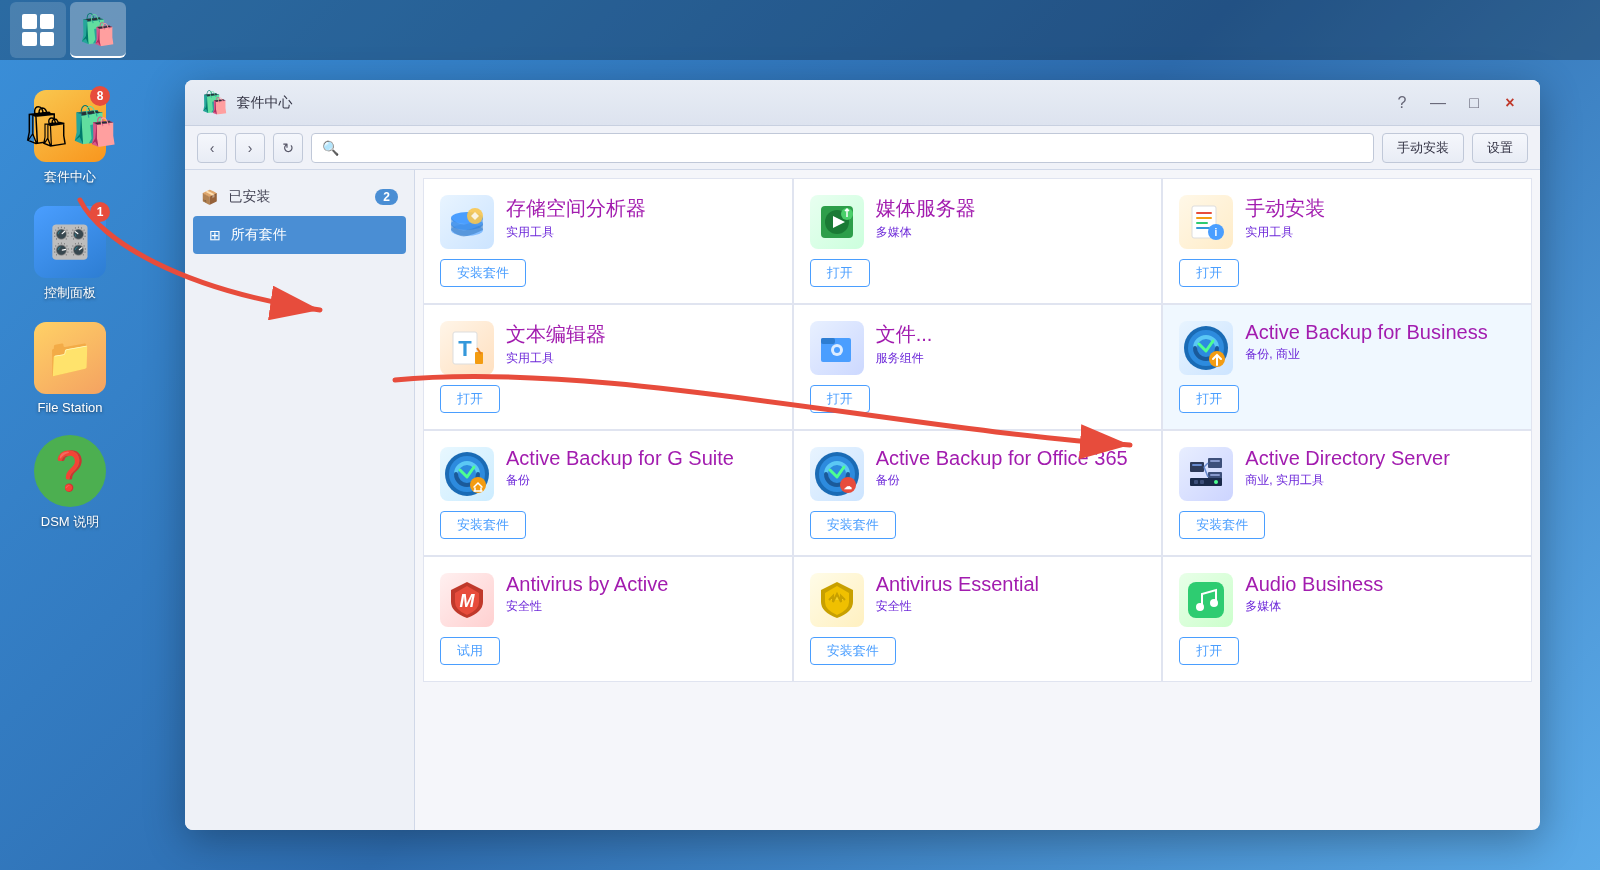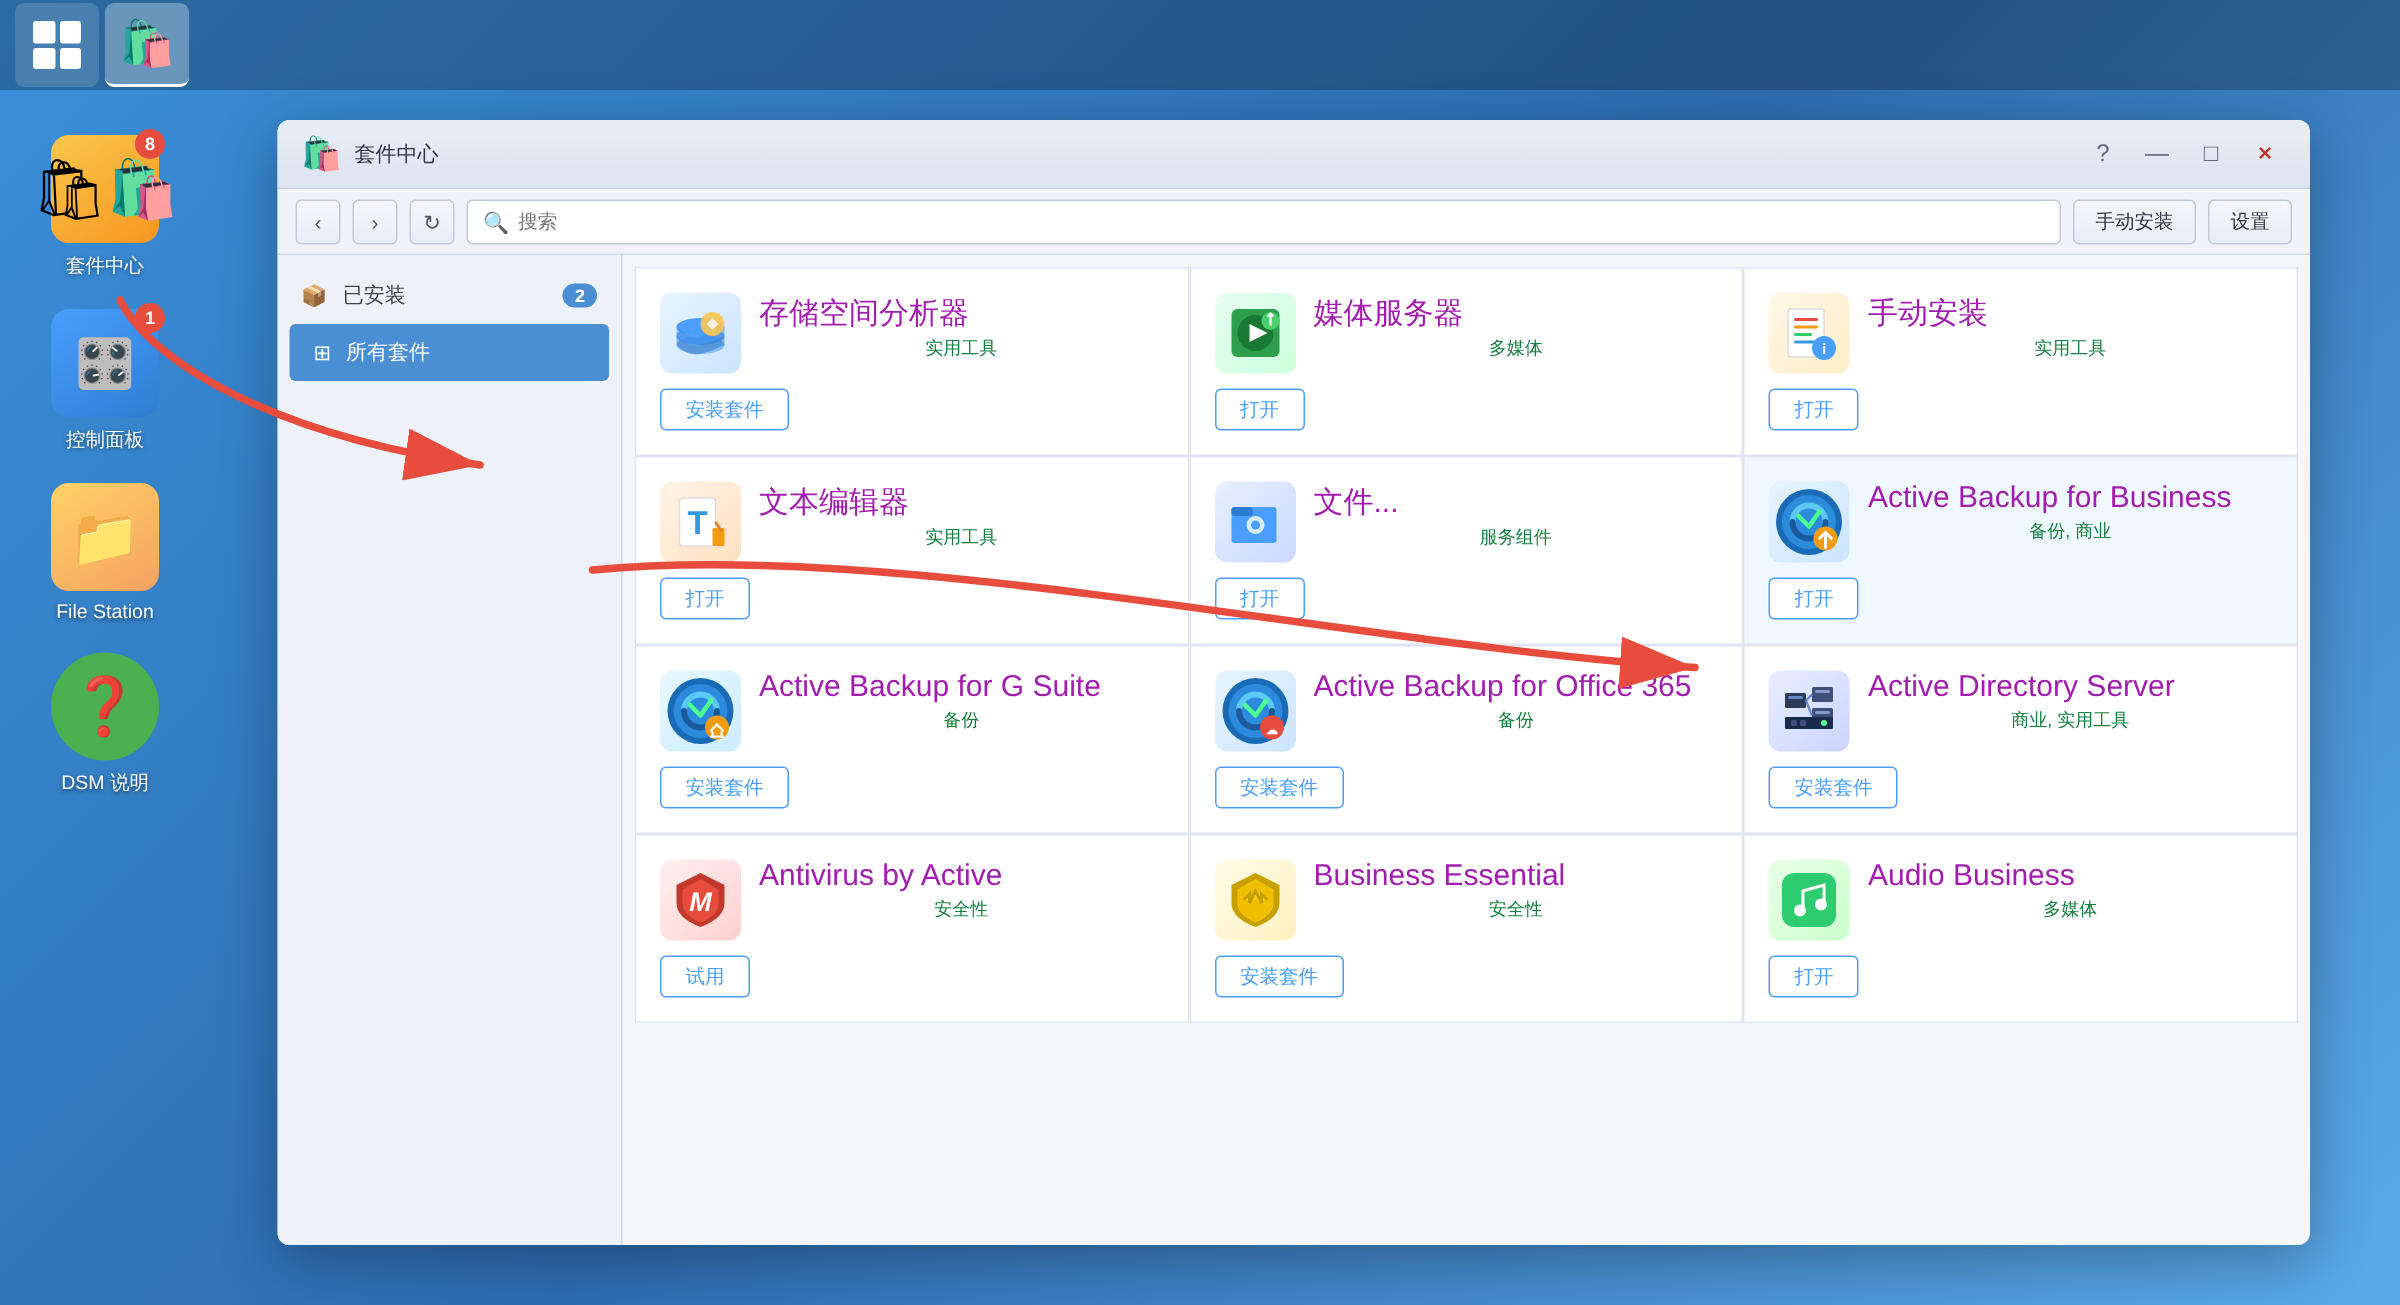--- a/index.html
+++ b/index.html
@@ -329,22 +329,21 @@
       flex: 1;
     }
     .pkg-card-name {
       font-size: 20px;
       font-weight: 500;
       color: #a21caf;
       margin-bottom: 2px;
     }
     .pkg-card-cat {
       font-size: 12px;
-      color: #15803d;
-      text-align: center;
+      color: #6d28d9;
     }
     .pkg-card-btn {
       height: 28px;
       padding: 0 16px;
       border: 1px solid #4a9eff;
       background: white;
       border-radius: 4px;
       color: #4a9eff;
       font-size: 13px;
       cursor: pointer;
@@ -450,21 +449,20 @@
       <span style="font-size:14px;">‹</span>
     </button>
     <button class="toolbar-nav-btn">
       <span style="font-size:14px;">›</span>
     </button>
     <button class="toolbar-refresh-btn">
       <span style="font-size:14px;">↻</span>
     </button>
     <div class="search-box">
       <span style="color:#aab;font-size:14px;">🔍</span>
-      <input type="text" placeholder="搜索" style="">
     </div>
     <div class="toolbar-right-btns">
       <button class="toolbar-action-btn">手动安装</button>
       <button class="toolbar-action-btn">设置</button>
     </div>
   </div>
 
   <div class="content-area">
 
     <div class="sidebar">
@@ -700,21 +698,21 @@
         <div class="pkg-card">
           <div class="pkg-card-inner">
             <div class="pkg-card-icon icon-essential">
               <svg width="40" height="40" viewBox="0 0 40 40">
                 <path d="M20 2 L36 10 L36 22 Q36 32 20 38 Q4 32 4 22 L4 10 Z" fill="#c8a000"></path>
                 <path d="M20 6 L32 13 L32 22 Q32 30 20 35 Q8 30 8 22 L8 13 Z" fill="#f0c000"></path>
                 <path d="M12 20 L16 16 L16 22 L20 14 L24 22 L24 16 L28 20" stroke="#c8a000" stroke-width="2" fill="#f5d020"></path>
               </svg>
             </div>
             <div class="pkg-card-info">
-              <div class="pkg-card-name">Business Essential</div>
+              <div class="pkg-card-name">Antivirus Essential</div>
               <div class="pkg-card-cat">安全性</div>
             </div>
           </div>
           <button class="pkg-card-btn">安装套件</button>
         </div>
 
         <div class="pkg-card">
           <div class="pkg-card-inner">
             <div class="pkg-card-icon icon-audio">
               <svg width="40" height="40" viewBox="0 0 40 40">

